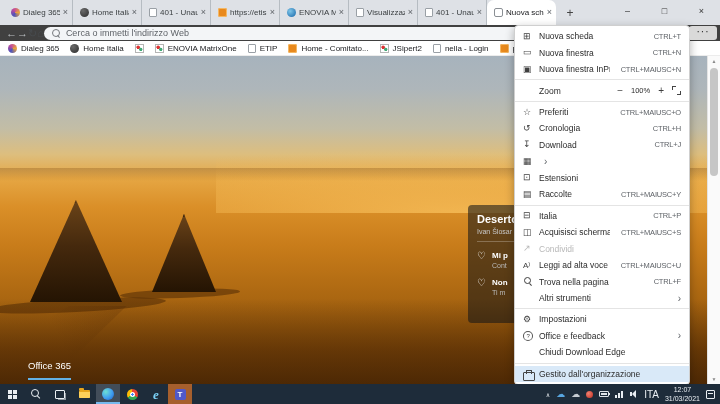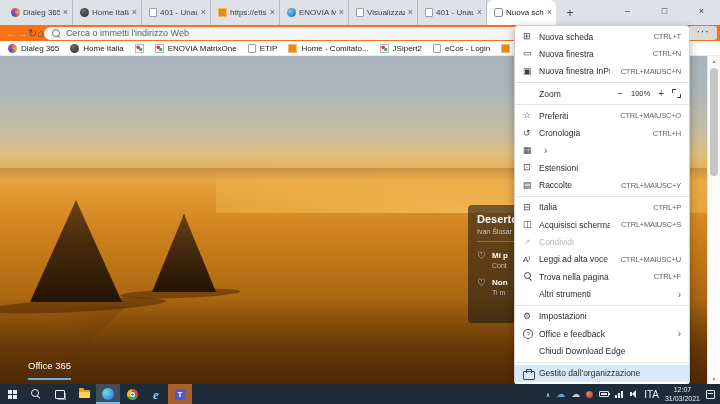--- a/index.html
+++ b/index.html
@@ -15,21 +15,21 @@
   .tab-title{flex:1;font-size:8px;color:#3c4043;white-space:nowrap;overflow:hidden;}
   .tab.active .tab-title{color:#202124;}
   .tab-close{font-size:9px;color:#5f6368;line-height:1;}
   .tab-close::before{content:"×";}
   .newtab-btn{width:20px;height:20px;margin:0 0 2px 4px;text-align:center;line-height:20px;font-size:12px;color:#444;}
   .newtab-btn::before{content:"+";}
   .win-controls{margin-left:auto;display:flex;height:22px;align-self:flex-start;}
   .win-btn{width:37px;text-align:center;font-size:9px;line-height:22px;color:#333;}
 
   
-  .toolbar{position:absolute;left:0;top:25px;width:720px;height:16px;background:#f97316;display:flex;align-items:center;gap:0;padding:0 6px;}
+  .toolbar{position:absolute;left:0;top:25px;width:720px;height:16px;background:#404040;display:flex;align-items:center;gap:0;padding:0 6px;}
   .nav-ic{font-size:11px;color:#474b4f;line-height:1;}
   .nav-ic.disabled{color:#bcc0c4;}
   .nav-back::before{content:"←";} .nav-fwd::before{content:"→";}
   .nav-refresh::before{content:"↻";} .nav-home::before{content:"⌂";}
   .addressbar{flex:1;height:13px;background:#f3f5f7;border-radius:7px;display:flex;align-items:center;gap:5px;padding:0 8px;}
   .mag{position:relative;width:9px;height:9px;flex:none;}
   .mag::before{content:"";position:absolute;left:0;top:0;width:6px;height:6px;border:1px solid #767a7e;border-radius:50%;}
   .mag::after{content:"";position:absolute;left:6px;top:6px;width:1px;height:3px;background:#767a7e;transform:rotate(-45deg);}
   .address-placeholder{font-size:9px;color:#5f6368;white-space:nowrap;}
 
@@ -259,21 +259,21 @@
       <div class="bm">
         <span class="fav fav-orange-app"></span>
         <span class="bm-label">Home - Comitato...</span>
       </div>
       <div class="bm">
         <span class="fav fav-image-placeholder"></span>
         <span class="bm-label">JSipert2</span>
       </div>
       <div class="bm">
         <span class="fav fav-document"></span>
-        <span class="bm-label">eCos - Login</span>
+        <span class="bm-label">nella - Login</span>
       </div>
       <div class="bm">
         <span class="fav fav-orange-app"></span>
         <span class="bm-label">pbtdbril.it.dialeg (2)</span>
       </div>
     </div>
 
   <div class="content">
     <div class="dune-hi"></div>
     <div class="ridge"></div>
@@ -343,20 +343,25 @@
       <div class="menu-sep"></div>
       <div class="menu-item">
         <span class="mi-icon ic-favorites"></span>
         <span class="mi-label">Preferiti</span>
         <span class="mi-shortcut">CTRL+MAIUSC+O</span>
       </div>
       <div class="menu-item">
         <span class="mi-icon ic-history"></span>
         <span class="mi-label">Cronologia</span>
         <span class="mi-shortcut">CTRL+H</span>
+      </div>
+      <div class="menu-item">
+        <span class="mi-icon ic-download"></span>
+        <span class="mi-label">Download</span>
+        <span class="mi-shortcut">CTRL+J</span>
       </div>
       <div class="menu-item">
         <span class="mi-icon ic-apps"></span>
         <span class="mi-arrow"></span>
       </div>
       <div class="menu-item">
         <span class="mi-icon ic-extensions"></span>
         <span class="mi-label">Estensioni</span>
       </div>
       <div class="menu-item">

